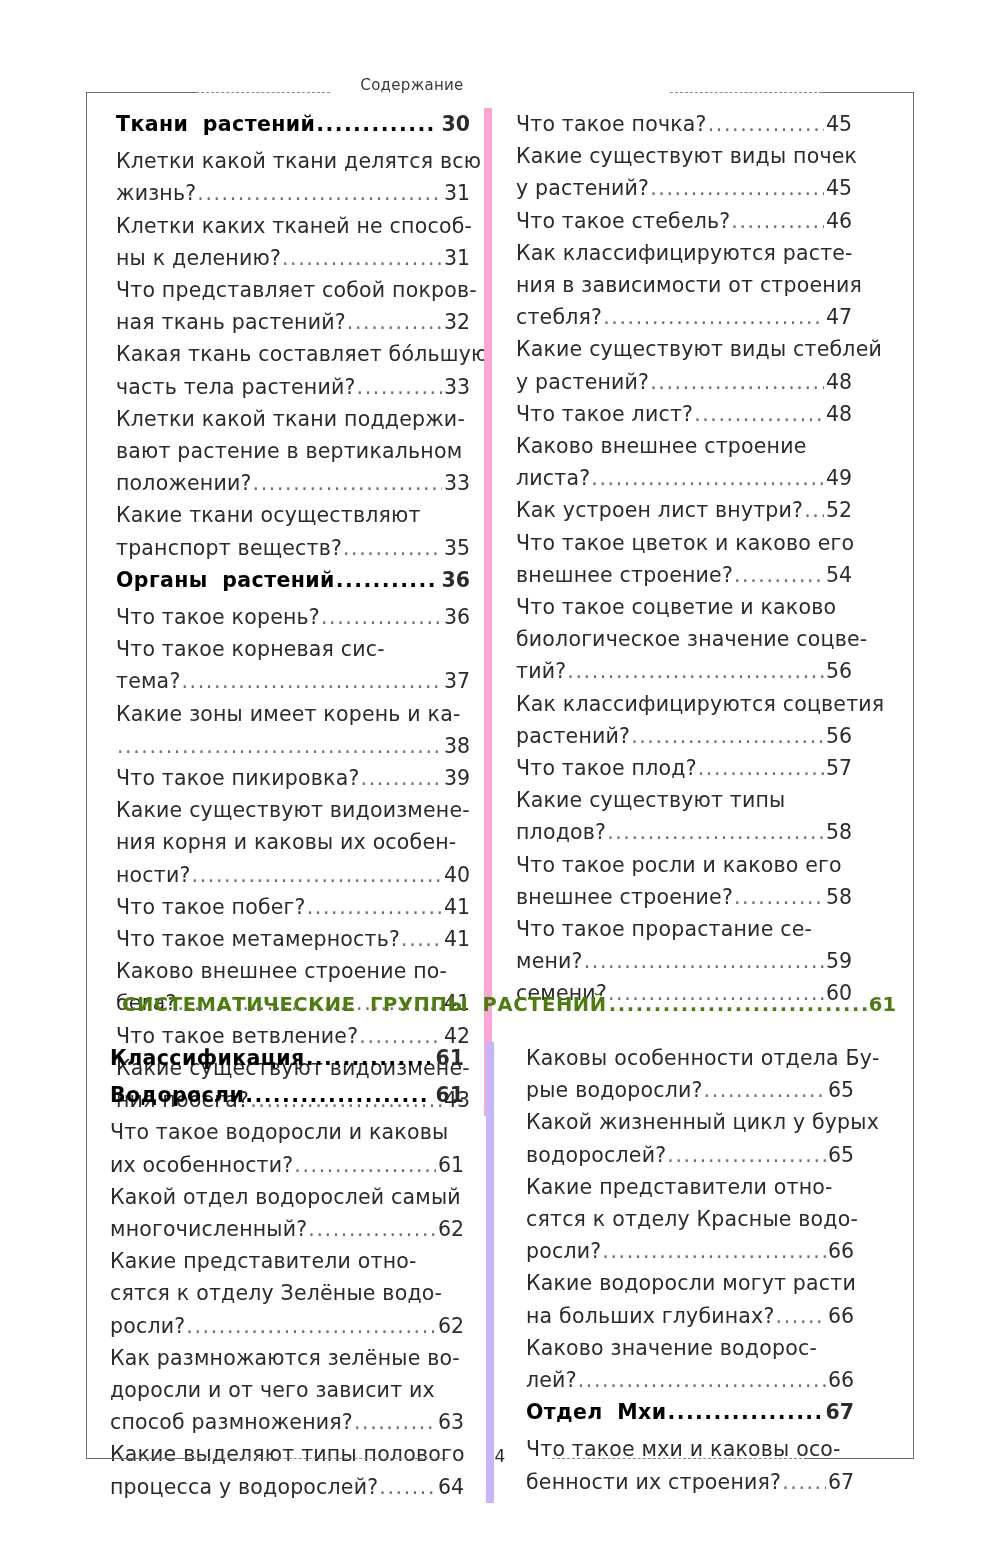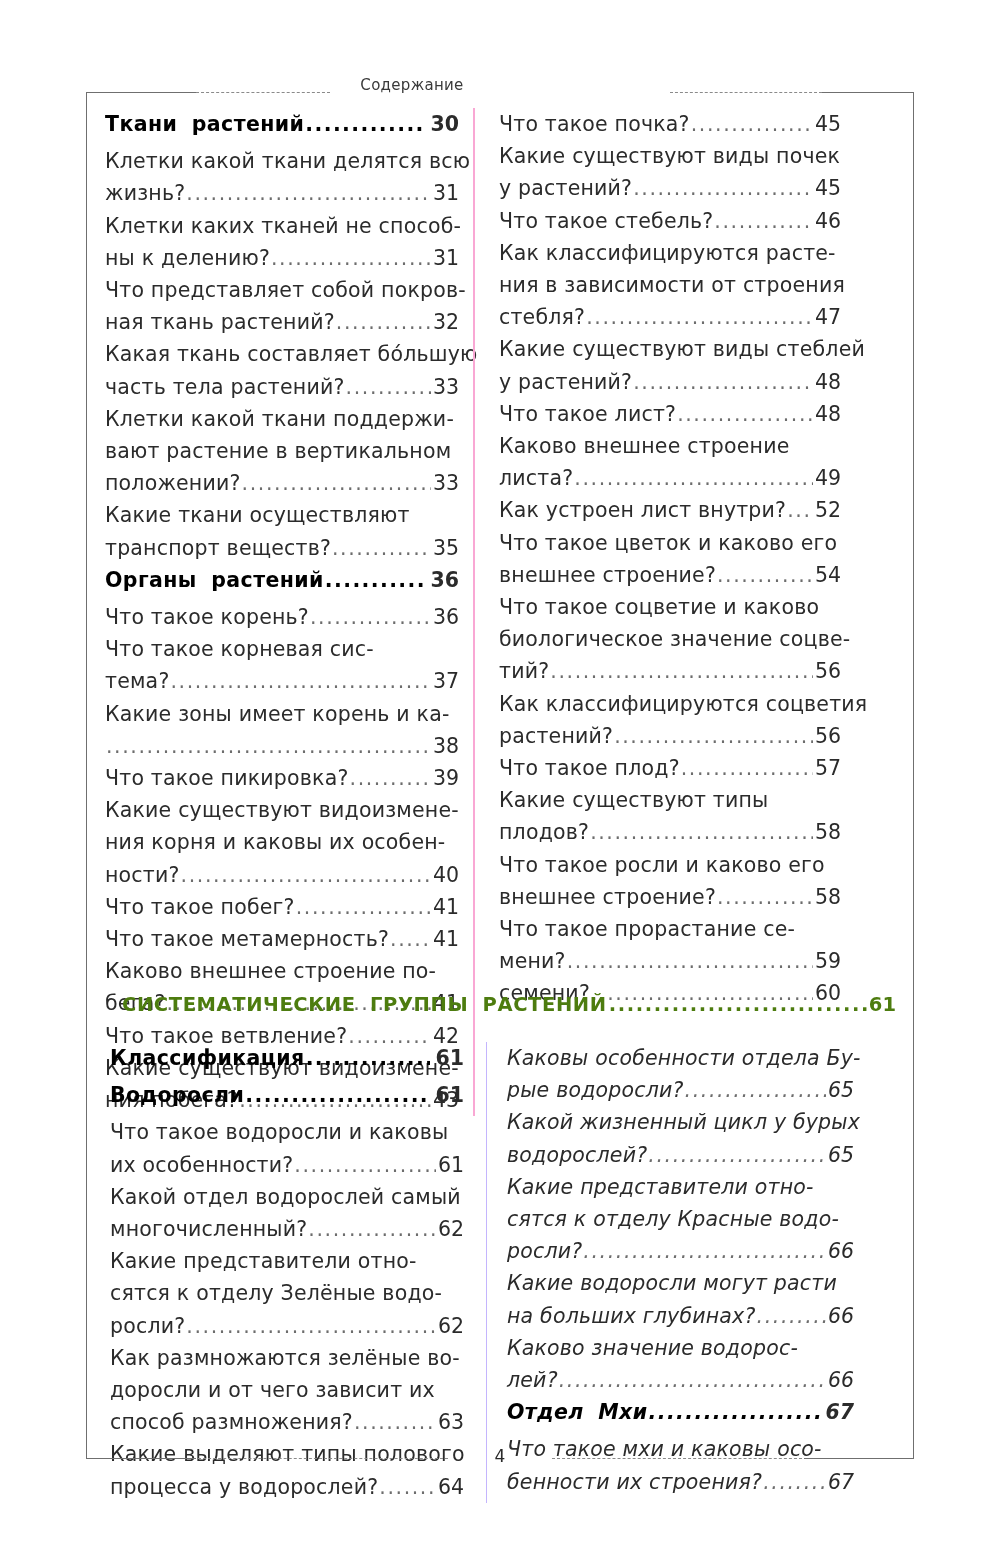--- a/index.html
+++ b/index.html
@@ -121,32 +121,32 @@
     text-align: center;
     font-size: 17px;
     color: #2a2a2a;
   }
 
   
   .block {
     position: absolute;
     display: flex;
   }
-  #block-upper { top: 108px; left: 105px; width: 786px; }
+  #block-upper { top: 108px; left: 116px; width: 786px; }
   #block-lower { top: 1042px; left: 110px; width: 786px; gap: 8px; }
 
   .col {
     width: 368px;
     box-sizing: border-box;
   }
   .col-left  { padding-right: 14px; }
-  .col-right { padding-left: 24px; border-left: 2px solid #f9a8d4; }
+  .col-right { padding-left: 24px; border-left: 8px solid #f9a8d4; }
 
   #block-lower .col-left  { padding-right: 14px; }
-  #block-lower .col-right { padding-left: 20px; border-left: 1px solid #c4b5fd; font-style: italic; }
+  #block-lower .col-right { padding-left: 32px; border-left: 8px solid #c4b5fd; }
 
   
   .entry {
     display: flex;
     align-items: baseline;
     font-size: 20.5px;
     line-height: 32.2px;
     color: #2b2b2b;
     margin: 0;
     white-space: nowrap;

